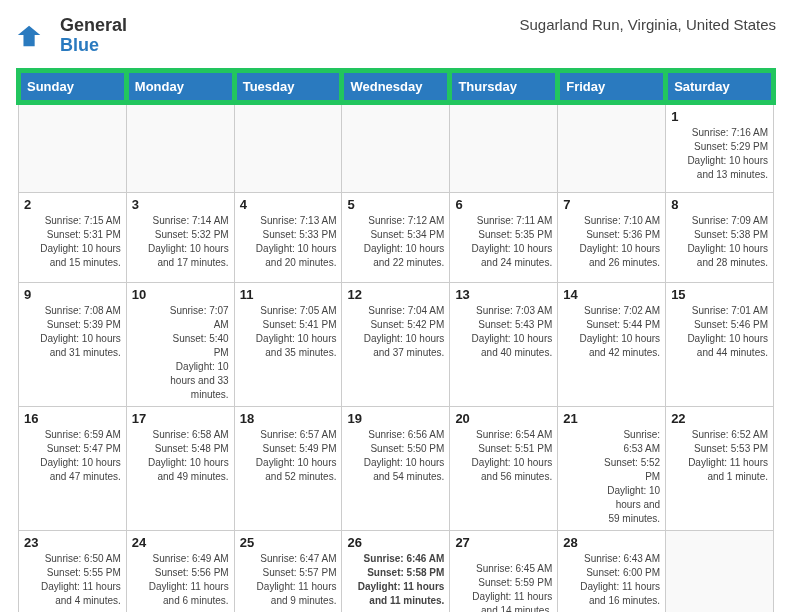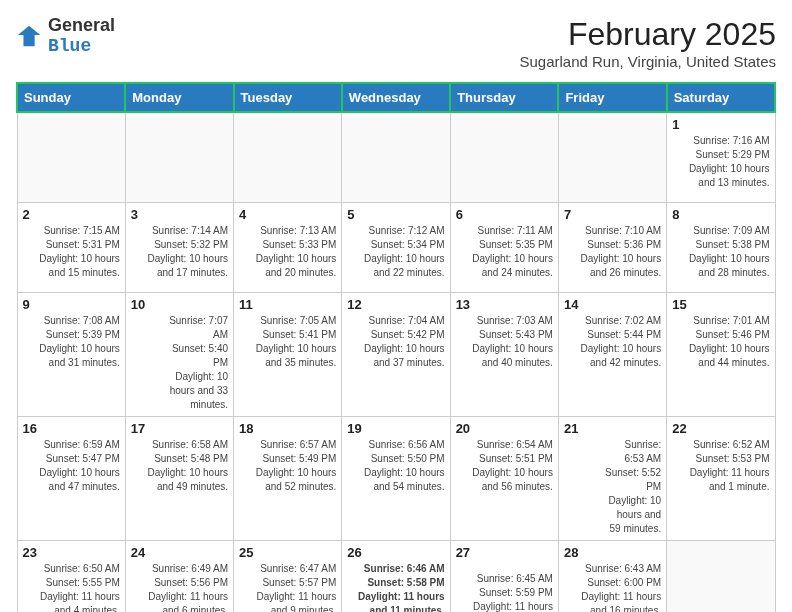--- a/index.html
+++ b/index.html
@@ -12,29 +12,29 @@
     }
     .header {
       display: flex;
       justify-content: space-between;
       align-items: flex-start;
       margin-bottom: 12px;
     }
     .logo {
       display: flex;
       align-items: center;
-      gap: 4px;
+      gap: 16px;
     }
     .logo-text {
       font-size: 18px;
       font-weight: bold;
       line-height: 1.1;
     }
     .logo-general { color: #333; }
-    .logo-blue { color: #2a7abf; font-family: Liberation Mono, monospace; }
+    .logo-blue { color: #2a7abf; }
     .logo-icon {
       width: 28px;
       height: 28px;
     }
     .title-block {
       text-align: right;
     }
     .month-title {
       font-size: 32px;
       font-weight: normal;
@@ -49,21 +49,21 @@
       border-collapse: collapse;
       border: 1px solid #ccc;
     }
     .calendar th {
       background: #2a7abf;
       color: #fff;
       font-size: 13px;
       font-weight: bold;
       padding: 6px 6px;
       text-align: left;
-      border: 2px solid #22c55e;
+      border: 5px solid #22c55e;
     }
     .calendar td {
       width: 108px;
       vertical-align: top;
       border: 1px solid #ccc;
       padding: 4px 5px;
       font-size: 10.5px;
       color: #333;
       background: #fff;
       height: 90px;
@@ -92,21 +92,20 @@
   <div class="logo">
     <svg class="logo-icon" viewBox="0 0 30 30" xmlns="http://www.w3.org/2000/svg">
       <polygon points="14,4 26,14 20,14 20,26 8,26 8,14 2,14" fill="#2a7abf"></polygon>
     </svg>
     <div class="logo-text">
       <span class="logo-general">General</span><br>
       <span class="logo-blue">Blue</span>
     </div>
   </div>
   <div class="title-block">
-    <div class="month-title">February 2025</div>
     <div class="location">Sugarland Run, Virginia, United States</div>
   </div>
 </div>
 
 <table class="calendar">
   <thead>
     <tr>
     <th>Sunday</th>
         <th>Monday</th>
         <th>Tuesday</th>

